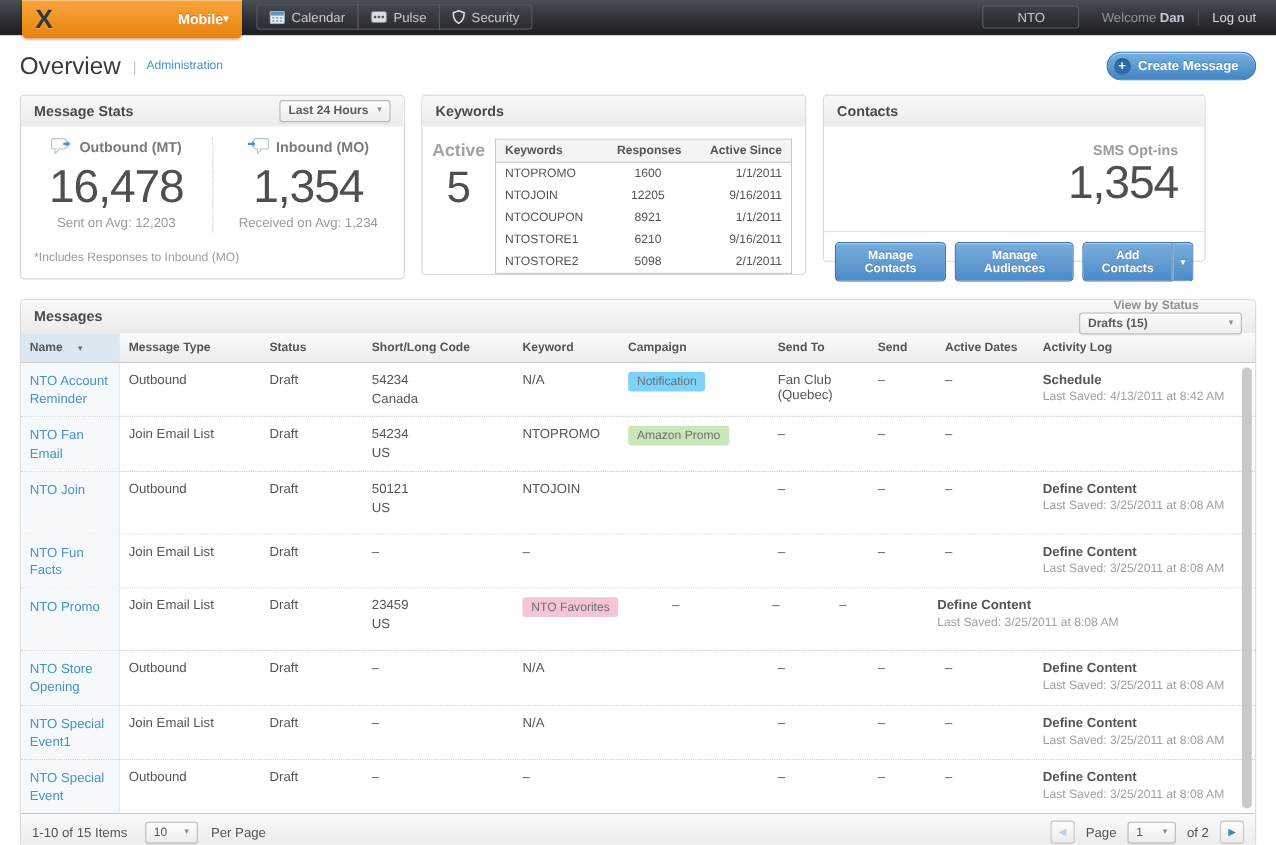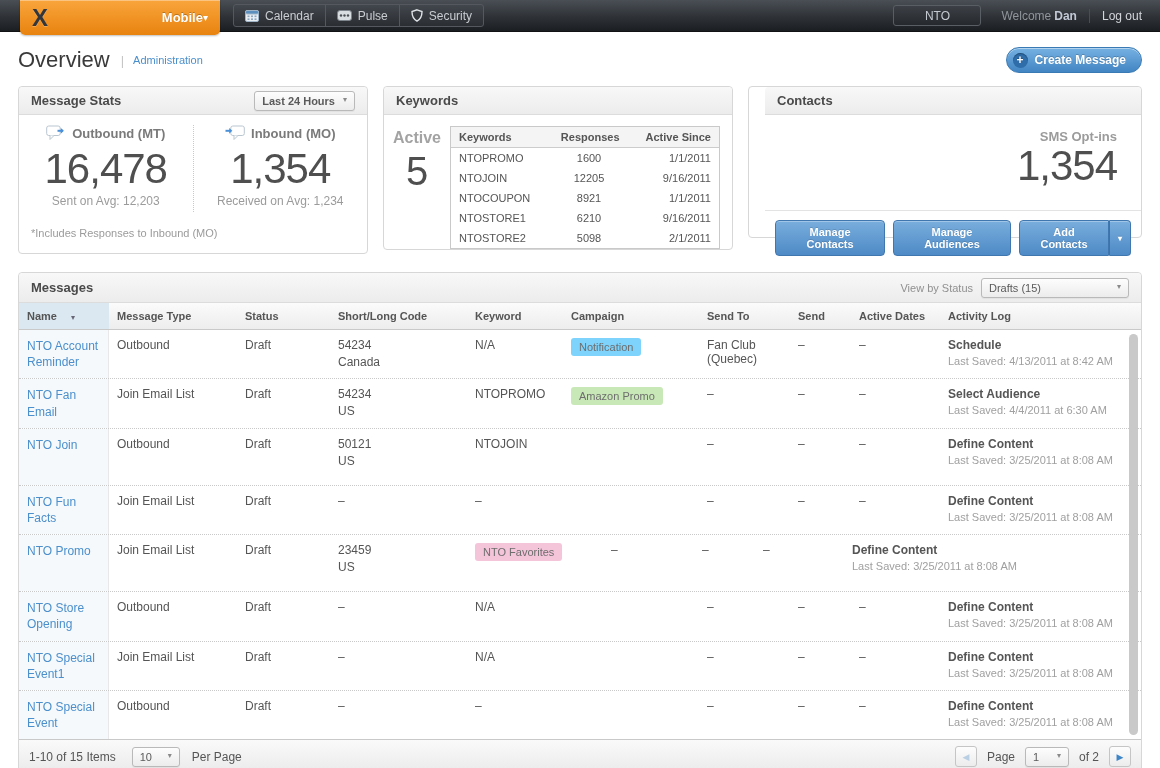--- a/index.html
+++ b/index.html
@@ -66,21 +66,21 @@
   .kw-body { display:flex; padding:11px 12px 0 0; }
   .kw-active { width:66px; text-align:center; padding-top:3px; }
   .kw-active-label { font-size:16px; font-weight:bold; color:#a3a3a3; }
   .kw-active-count { font-size:40px; color:#4f4f4f; margin-top:2px; }
   .kw-table { flex:1; border:1px solid #c9c9c9; font-size:11px; }
   .kw-tr { display:flex; }
   .kw-thead { background:#f4f4f4; border-bottom:1px solid #ccc; font-weight:bold; color:#666; }
   .kw-cell { padding:4px 8px; color:#555; }
   .kw-c0 { width:38%; } .kw-c1 { width:27%; text-align:center; } .kw-c2 { width:35%; text-align:right; }
 
-  .ct-panel { width:394px; height:152px;padding-left:16px; }
+  .ct-panel { width:348px; height:152px; }
   .ct-stats { display:flex; padding-top:8px; height:88px; }
   .ct-block1 { flex:1.6; text-align:right; padding:6px 24px 0 0; }
   .ct-block2 { flex:1; border-left:1px dotted #c9c9c9; text-align:right; padding:6px 14px 0 0; }
   .ct-label { font-size:13px; font-weight:600; color:#9b9b9b; }
   .ct-value { font-size:42px; color:#4f4f4f; letter-spacing:-1px; line-height:1.05; }
   .ct-sub { font-size:12px; color:#9b9b9b; margin-top:1px; }
   .ct-btnrow { border-top:1px solid #e3e3e3; margin-top:7px; padding:9px 10px; display:flex; gap:8px; align-items:center; }
   .btn-blue { background:linear-gradient(180deg,#79aedd,#4e8ac6); border:1px solid #4077ae; border-radius:4px;
     color:#fff; font-size:11px; font-weight:bold; padding:5px 12px; cursor:pointer;
     text-shadow:0 -1px 0 rgba(0,0,0,.15); box-shadow:inset 0 1px 0 rgba(255,255,255,.3); }
@@ -91,21 +91,21 @@
 
   
   .select { display:inline-flex; align-items:flex-start; justify-content:space-between; cursor:pointer;
     border:1px solid #b9b9b9; border-radius:3px; background:linear-gradient(180deg,#fdfdfd,#ececec);
     padding:3px 7px; font-size:11px; color:#5a5a5a; box-shadow:0 1px 1px rgba(0,0,0,.05); }
   .select .arrow { color:#8a8a8a; font-size:8px; margin-left:8px; }
 
   
   .msg-panel { margin-top:18px; width:1124px; position:relative; }
   .msg-hd { height:30px; border-radius:4px 4px 0 0; }
-  .msg-hd-right { display:flex; align-items:center; font-weight:normal; }
+  .msg-hd-right { display:flex; align-items:center; font-weight:bold;flex-direction:column; }
   .vbs-label { font-size:11px; color:#909090; margin-right:8px; }
   .status-select { width:148px; }
 
   .thead { display:flex; background:linear-gradient(180deg,#fbfbfb,#ededed); border-bottom:1px solid #c9c9c9; }
   .th { font-size:11px; font-weight:bold; color:#555; padding:7px 8px; cursor:pointer; }
   .th.c-name { background:#dce8f1; }
   .sort { font-size:8px; color:#667; margin-left:14px; }
 
   .c-name { width:90px; } .c-type { width:128px; } .c-status { width:93px; } .c-code { width:137px; }
   .c-keyword { width:96px; } .c-campaign { width:136px; } .c-sendto { width:91px; } .c-send { width:61px; }
@@ -371,24 +371,20 @@
     <div class="cell c-status">Draft</div>
     <div class="cell c-code">
       <div class="code-line1">54234</div>
       <div class="code-line2">US</div>
     </div>
     <div class="cell c-keyword">NTOPROMO</div>
     <div class="cell c-campaign"><span class="badge" style="background: rgb(201, 232, 183);">Amazon Promo</span></div>
     <div class="cell c-sendto">–</div>
     <div class="cell c-send">–</div>
     <div class="cell c-dates">–</div>
-    <div class="cell c-activity">
-      <div class="act-label">Select Audience</div>
-      <div class="act-saved">Last Saved: 4/4/2011 at 6:30 AM</div>
-    </div>
   </div>
 
   <div class="msg-row">
     <div class="cell c-name"><a class="msg-link">NTO Join</a></div>
     <div class="cell c-type">Outbound</div>
     <div class="cell c-status">Draft</div>
     <div class="cell c-code">
       <div class="code-line1">50121</div>
       <div class="code-line2">US</div>
     </div>

